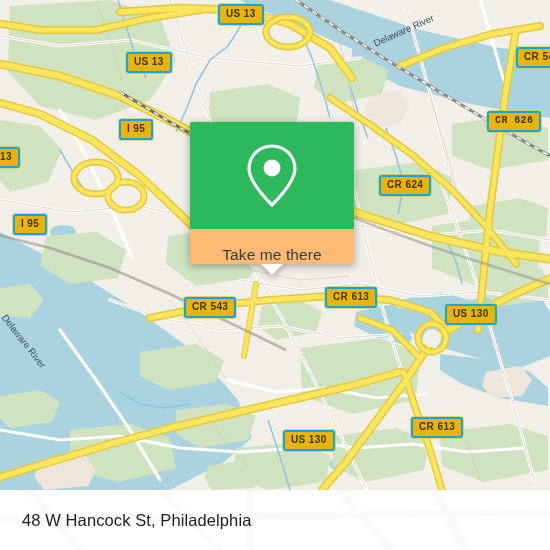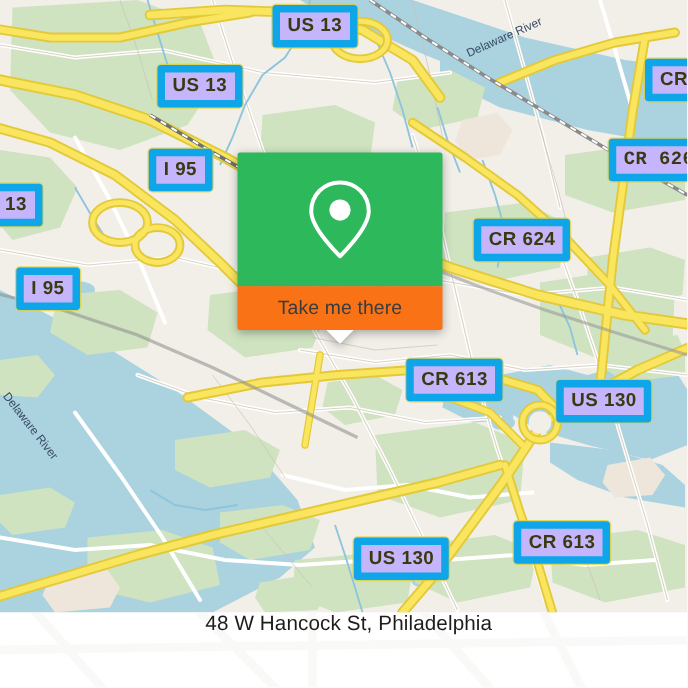--- a/index.html
+++ b/index.html
@@ -47,25 +47,25 @@
     font-size: 12.5px;
     color: #2b2b2b;
     padding-left: 11px;
     letter-spacing: 0.1px;
   }
 
   
   .shield {
     position: absolute;
     z-index: 14;
-    background: #c4b5fd;
-    border: 6px solid #0ea5e9;
+    background: #eab308;
+    border: 2px solid #0ea5e9;
     border-radius: 3px;
     color: #3a3a10;
-    font-size: 15px;
+    font-size: 10px;
     font-weight: bold;
     line-height: 1;
     padding: 3px 6px 4px 6px;
     white-space: nowrap;
     letter-spacing: 0.4px;
     box-shadow: 0 0 0 1px rgba(220,205,60,0.75);
   }
 
   .water-label {
     position: absolute;
@@ -87,25 +87,25 @@
   }
   #popup-head {
     background: #2eb85c;
     height: 107px;
     border-radius: 2px 2px 0 0;
     display: flex;
     align-items: center;
     justify-content: center;
   }
   #popup-foot {
-    background: #f97316;
+    background: #fdba74;
     height: 35px;
     border-radius: 0 0 2px 2px;
     display: flex;
-    align-items: center;
+    align-items: flex-end;
     justify-content: center;
   }
   #popup-foot span {
     font-size: 15.5px;
     color: #3b3b3b;
     letter-spacing: 0.1px;
   }
   #popup-tail {
     position: absolute;
     left: 50%;
@@ -132,21 +132,20 @@
     opacity: 0.35;
   }
   #footer-inner {
     position: relative;
     width: 550px; height: 60px;
     display: flex;
     align-items: center;
     justify-content: space-between;
     padding: 0 14px 0 22px;
     box-sizing: border-box;
-    flex-direction: column;
   }
   #address {
     font-size: 16.5px;
     color: #1d1d1d;
     letter-spacing: 0.1px;
     white-space: nowrap;
   }
   #brand {
     display: flex;
     align-items: center;
@@ -371,20 +370,21 @@
     </div>
 
     <div class="shield" style="left:218px; top:4px;">US 13</div>
     <div class="shield" style="left:126px; top:52px;">US 13</div>
     <div class="shield" style="left:119px; top:119px;">I 95</div>
     <div class="shield" style="left:13px; top:214px;">I 95</div>
     <div class="shield" style="left:-8px; top:147px;">13</div>
     <div class="shield" style="left:516px; top:47px;">CR 54</div>
     <div class="shield" style="left:487px; top:111px;font-family:Liberation Mono, monospace;">CR 626</div>
     <div class="shield" style="left:379px; top:175px;">CR 624</div>
+    <div class="shield" style="left:184px; top:297px;">CR 543</div>
     <div class="shield" style="left:325px; top:287px;">CR 613</div>
     <div class="shield" style="left:445px; top:304px;">US 130</div>
     <div class="shield" style="left:411px; top:417px;">CR 613</div>
     <div class="shield" style="left:283px; top:430px;">US 130</div>
 
     <div id="popup-card">
       <div id="popup-head">
         <svg width="56" height="66" viewBox="0 0 56 66">
           <path d="M28 3 C15 3 5 13 5 26 C5 40 28 62 28 62 C28 62 51 40 51 26
                    C51 13 41 3 28 3 Z" fill="none" stroke="#ffffff" stroke-width="3.2" stroke-linejoin="round"></path>

